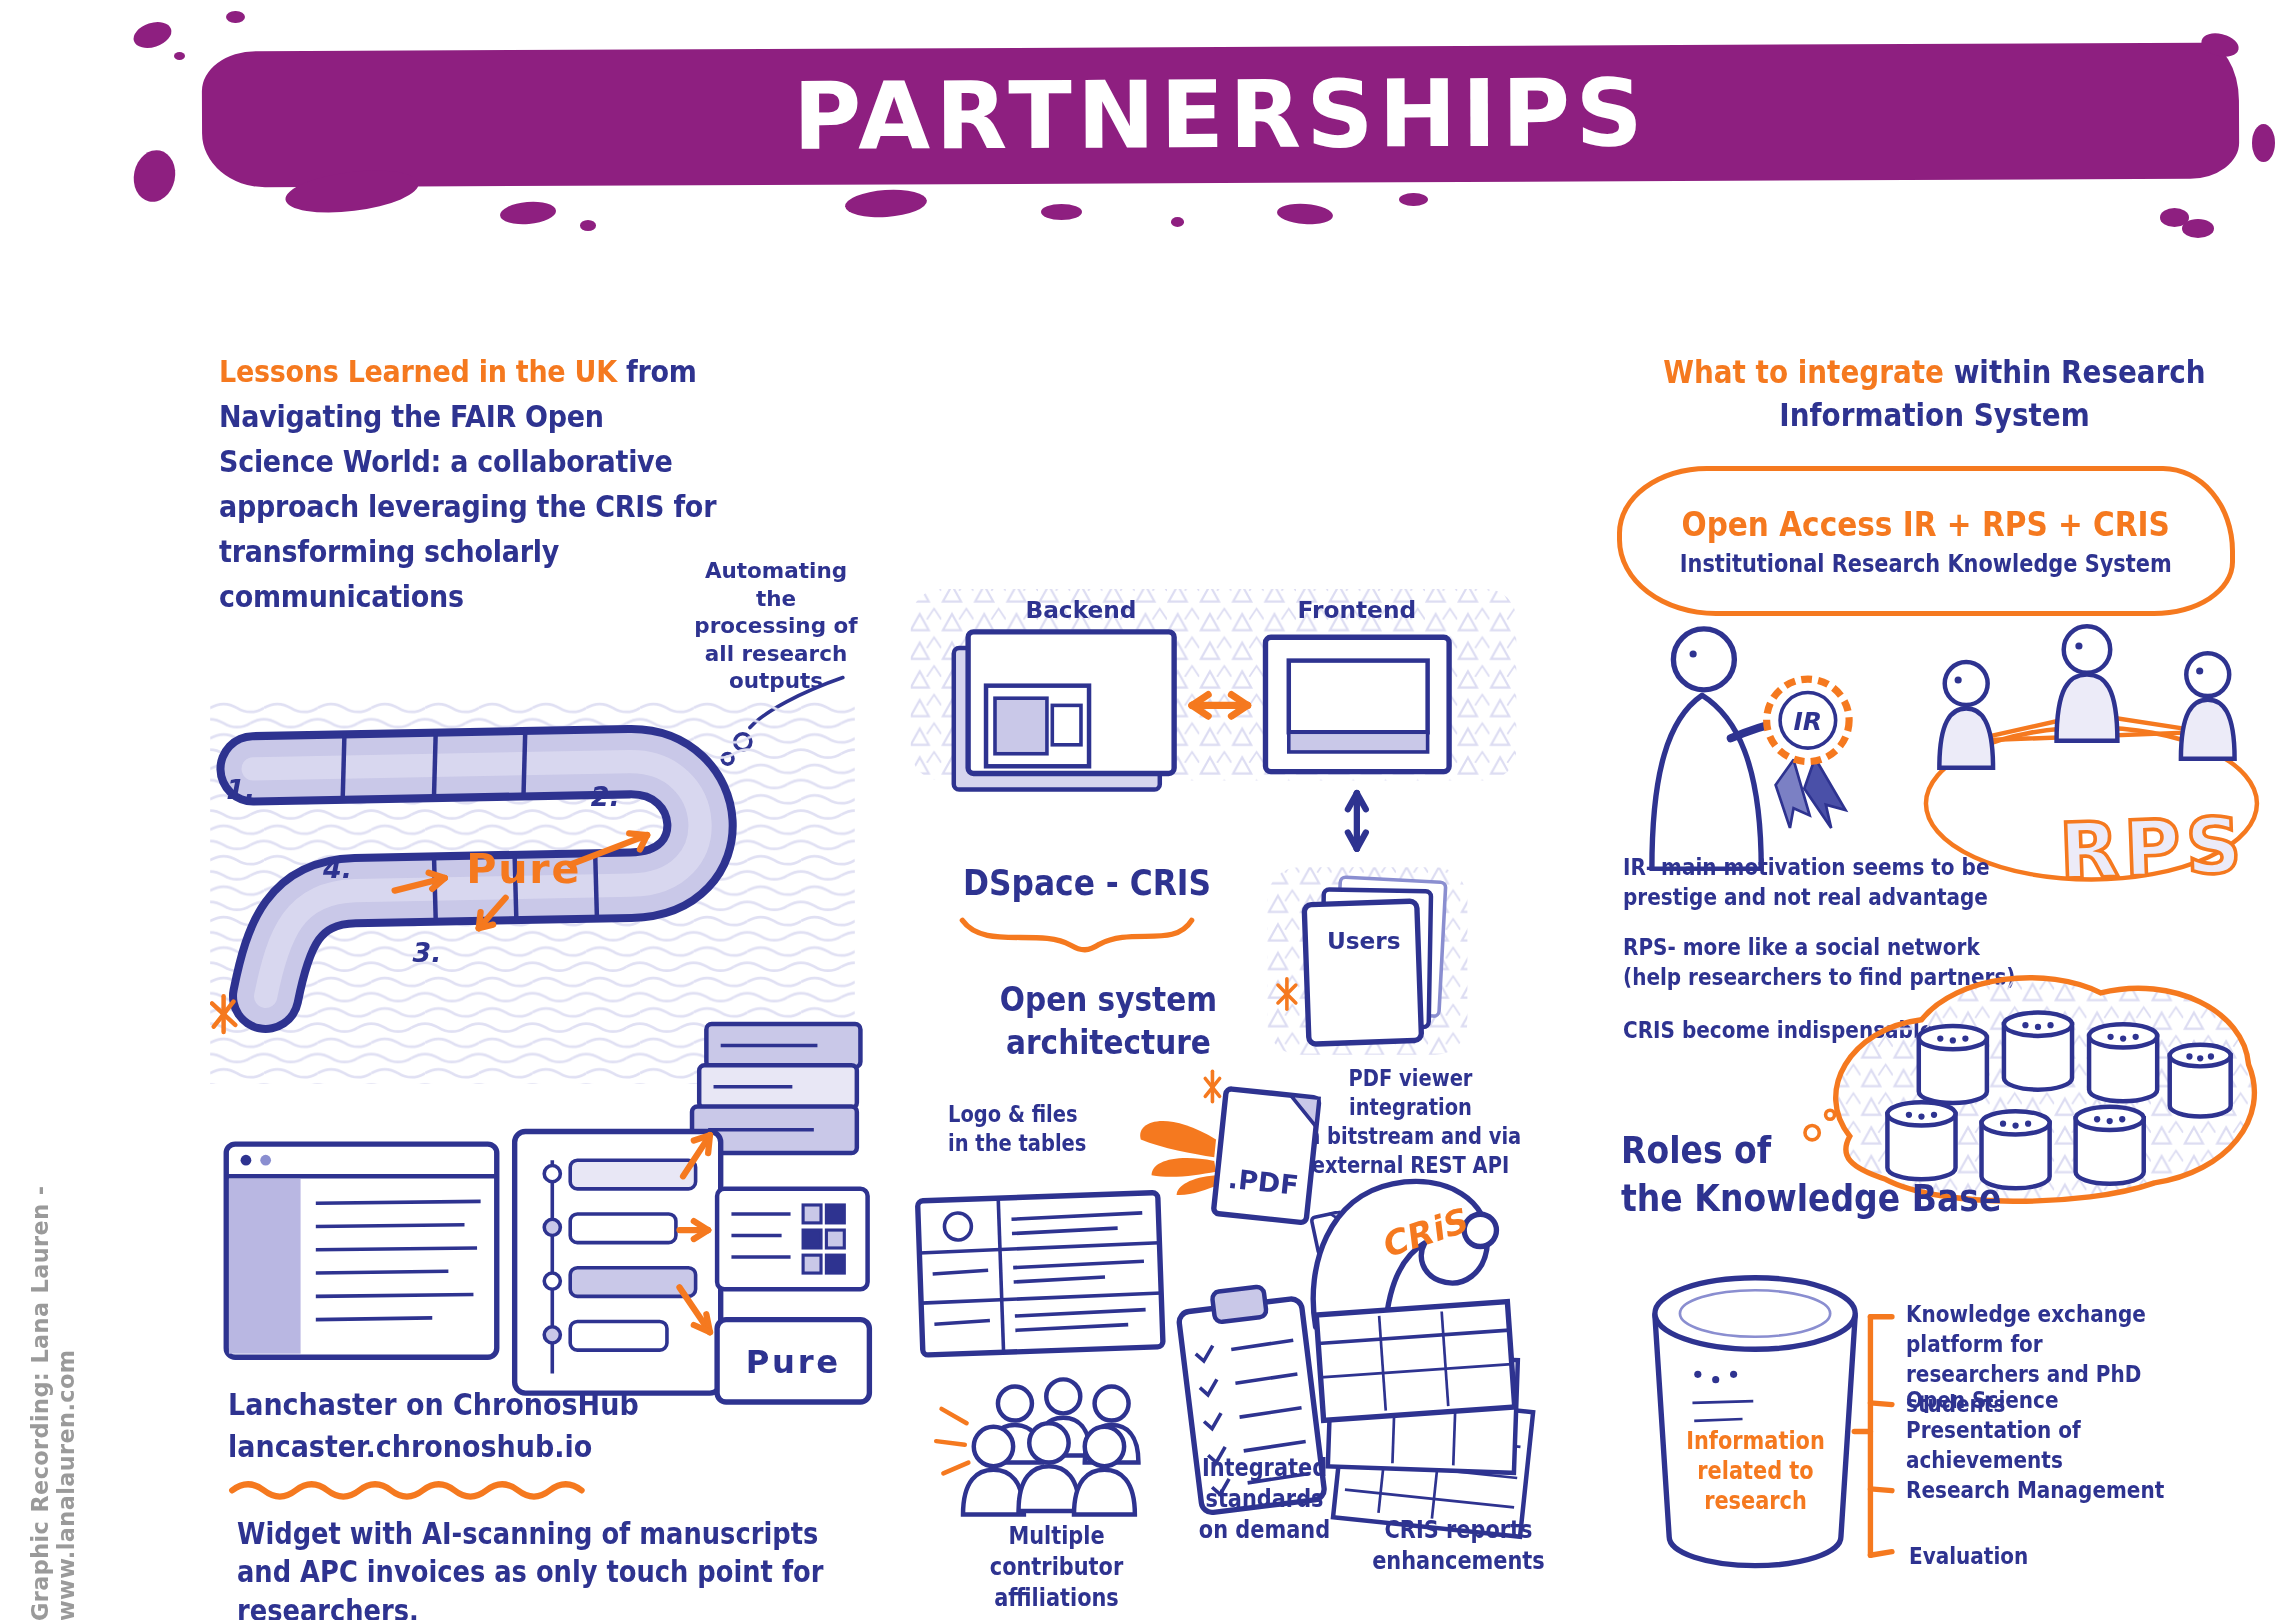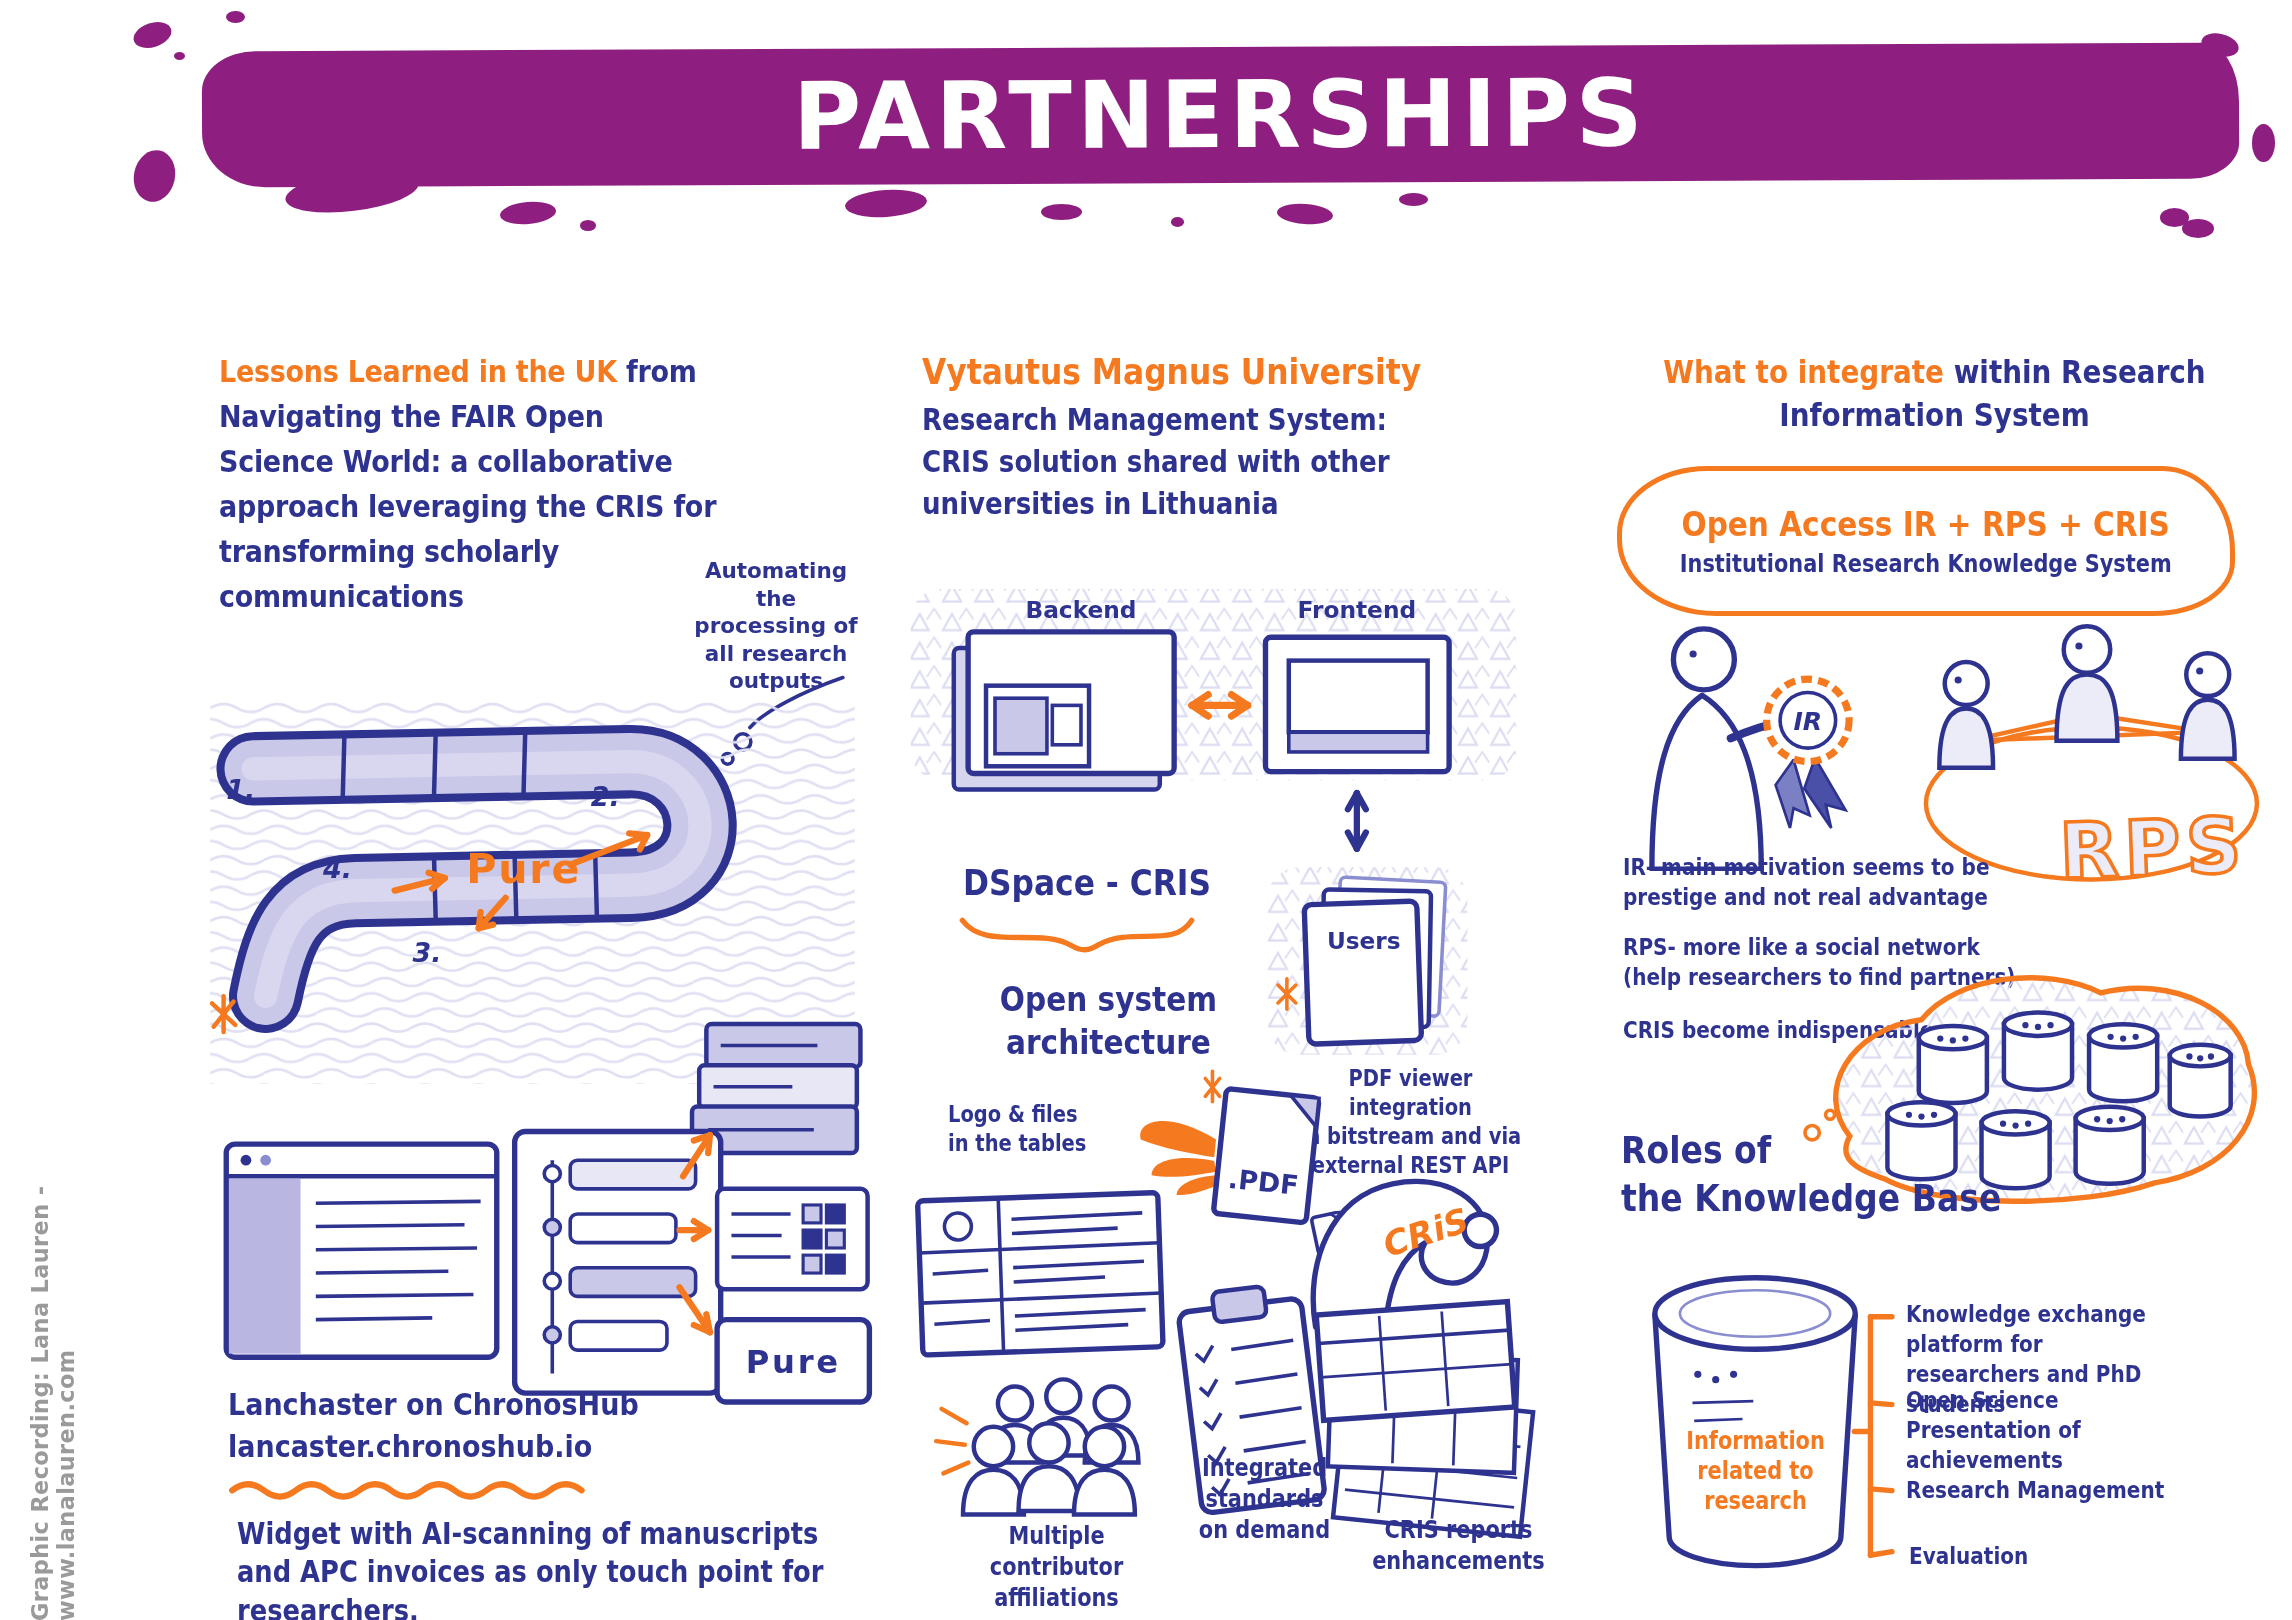--- a/index.html
+++ b/index.html
@@ -193,26 +193,20 @@
   <div class="abs bold blue pre cx" style="left:228px;top:1384px;font-size:31px;line-height:1.35">Lanchaster on ChronosHub
 lancaster.chronoshub.io</div>
   <svg class="abs" style="left:224px;top:1471px" width="394" height="30" viewBox="0 0 440 34">
     <path d="M6,22 q18,-14 36,0 t36,0 t36,0 t36,0 t36,0 t36,0 t36,0 t36,0 t36,0 t36,0 t36,0" fill="none" stroke="#f5791f" stroke-width="7" stroke-linecap="round"></path>
   </svg>
 
   <div class="abs bold blue pre cx" style="left:237px;top:1515px;font-size:29.6px;line-height:1.3">Widget with AI-scanning of manuscripts
 and APC invoices as only touch point for
 researchers.</div>
 
-  <div class="abs" style="left:922px;top:351px;width:609px">
-    <div class="bold orange cx" style="font-size:36px">Vytautus Magnus University</div>
-    <div class="bold blue pre cx" style="font-size:30px;line-height:1.4;margin-top:7.2px">Research Management System:
-CRIS solution shared with other
-universities in Lithuania</div>
-  </div>
 
   <svg class="abs" style="left:909px;top:578px" width="627" height="287" viewBox="0 0 700 320">
     <defs>
       <pattern id="tr1" width="36" height="32" patternUnits="userSpaceOnUse">
         <path d="M2,26 L12,8 L22,26 Z" fill="none" stroke="#dcdcf2" stroke-width="2.5"></path>
         <path d="M20,14 L28,2 L36,14" fill="none" stroke="#dcdcf2" stroke-width="2"></path>
       </pattern>
     </defs>
     <rect x="2" y="12" width="676" height="214" rx="34" fill="url(#tr1)"></rect>
     <text x="192" y="44" text-anchor="middle" font-size="26" font-weight="bold" fill="#2e3390">Backend</text>

